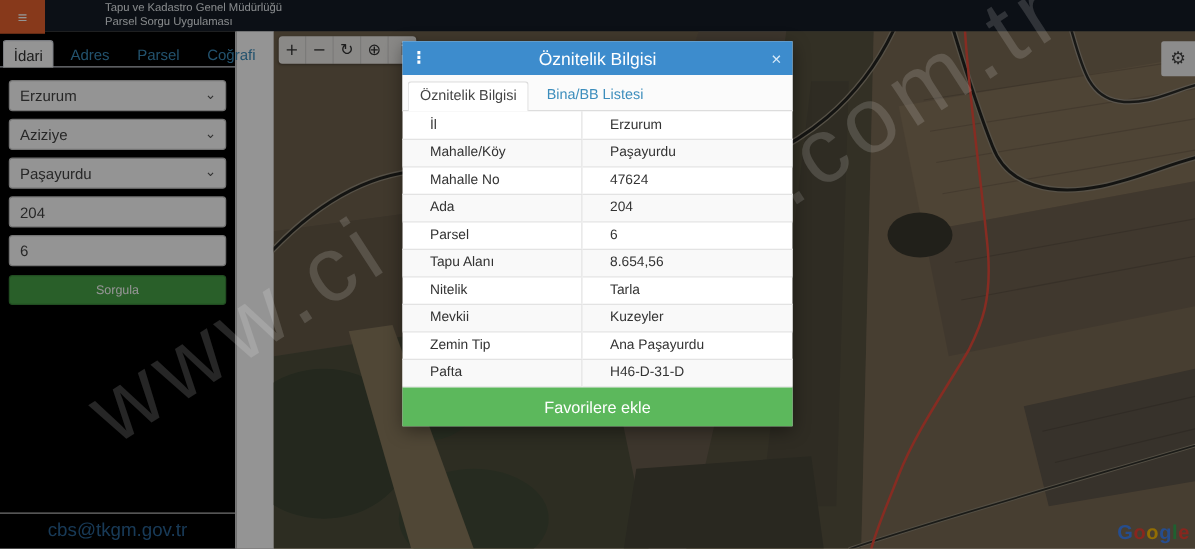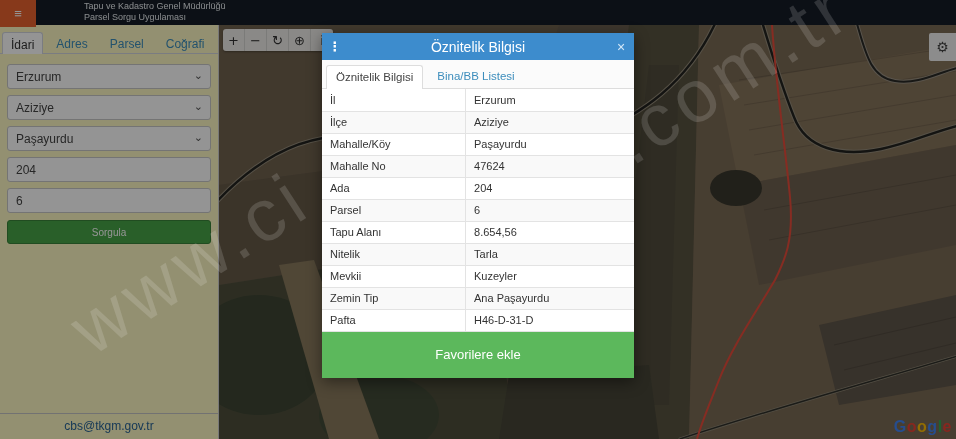--- a/index.html
+++ b/index.html
@@ -6,31 +6,31 @@
   html,body { background:#222; }
   body { font-family:"Liberation Sans", sans-serif; }
   .stage { position:relative; width:956px; height:439px; overflow:hidden; background:#fff; }
 
   
   .topbar { position:absolute; left:0; top:0; width:956px; height:25px; background:#151d26; z-index:3; }
   .topbar .titles { position:absolute; left:44px; top:1px; color:#e9edf1; font-size:9px; line-height:11px; white-space:nowrap;margin-left:40px; }
   .hamburger { position:absolute; left:0; top:0; width:36px; height:27px; background:#e8632f; border:none; color:#fff; z-index:4; cursor:pointer; font-size:13px; line-height:27px; text-align:center; }
 
   
-  .sidebar { position:absolute; left:0; top:25px; width:219px; height:414px; background:#fef9c3; border-right:1px solid #cfcfcf; z-index:2; }
+  .sidebar { position:absolute; left:0; top:25px; width:189px; height:414px; background:#000000; border-right:1px solid #cfcfcf; z-index:2; }
   .side-tabs { display:flex; gap:4px; padding:6px 2px 0 2px; border-bottom:1px solid #d2d6de; height:29px; }
   .side-tab { font-size:12px; padding:5px 8px 6px 8px; color:#3c8dbc; cursor:pointer; border:1px solid transparent; border-bottom:none; border-radius:3px 3px 0 0; white-space:nowrap; }
   .side-tab.active { background:#fff; color:#333; border-color:#d2d6de; position:relative; top:1px; }
   .side-controls { padding:10px 7px 0 7px; }
   .ctl { width:100%; height:25px; margin-bottom:6px; background:#fff; border:1px solid #c8c8c8; border-radius:3px; font-size:12px; color:#444; display:flex; align-items:center; padding:0 8px; position:relative; }
   .ctl.select { cursor:pointer; }
   .ctl .chev { position:absolute; right:7px; top:4px; color:#555; font-size:11px; }
   input.ctl { display:block; line-height:23px; font-family:"Liberation Sans",sans-serif; }
   .query-btn { width:100%; height:24px; margin-top:1px; background:#47a447; border:1px solid #398439; border-radius:3px; color:#fff; font-size:10px; cursor:pointer; }
-  .side-footer { position:absolute; left:0; bottom:0; width:100%; border-top:1px solid #c4c4c4; padding:5px 0 6px 0; text-align:center; font-size:12px; color:#2a6496; }
+  .side-footer { position:absolute; left:0; bottom:0; width:100%; border-top:1px solid #c4c4c4; padding:5px 0 6px 0; text-align:center; font-size:15px; color:#2a6496; }
 
   
   .map { position:absolute; left:219px; top:25px; width:737px; height:414px; background:#6a5e4e; z-index:1; }
   .map svg { display:block; width:737px; height:414px; }
   .map-toolbar { position:absolute; left:4px; top:4px; display:flex; background:rgba(255,255,255,0.88); border-radius:3px; box-shadow:0 1px 2px rgba(0,0,0,.3); z-index:2; }
   .map-toolbar button { width:22px; height:22px; border:none; background:transparent; border-right:1px solid rgba(0,0,0,.10); color:#333; font-size:13px; cursor:pointer; font-family:"DejaVu Sans","Liberation Sans",sans-serif; }
   .map-toolbar button:last-child { border-right:none; }
   .gear-btn { position:absolute; right:0; top:8px; width:27px; height:28px; background:#f2f2f2; border:none; border-radius:2px 0 0 2px; color:#444; font-size:14px; cursor:pointer; z-index:2; font-family:"DejaVu Sans","Liberation Sans",sans-serif; }
   .google-logo { position:absolute; right:4px; bottom:3px; font-size:16px; font-weight:bold; letter-spacing:0.5px; z-index:2; }
 
@@ -44,23 +44,23 @@
   .modal { position:absolute; left:322px; top:33px; width:312px; background:#fff; z-index:20; box-shadow:0 4px 14px rgba(0,0,0,.45); }
   .modal-header { height:27px; background:#3d8ccd; color:#fff; display:flex; align-items:center; }
   .modal-kebab { width:26px; text-align:center; font-size:13px; font-weight:bold; cursor:pointer; font-family:"DejaVu Sans","Liberation Sans",sans-serif; }
   .modal-title { flex:1; text-align:center; font-size:14px; }
   .modal-close { width:26px; text-align:center; font-size:14px; color:#d6e9f8; cursor:pointer; }
   .modal-tabs { display:flex; gap:4px; padding:4px 4px 0 4px; border-bottom:1px solid #ddd; background:#fbfbfb; height:29px; }
   .modal-tab { font-size:11.5px; padding:5px 9px; border:1px solid transparent; border-bottom:none; border-radius:3px 3px 0 0; color:#3c8dbc; cursor:pointer; white-space:nowrap; }
   .modal-tab.active { background:#fff; color:#444; border-color:#ddd; position:relative; top:1px; }
   .attr-table { width:100%; border-collapse:collapse; }
   .attr-table tr:nth-child(even) td { background:#f9f9f9; }
-  .attr-table td { height:22px; font-size:11px; color:#333; padding:0 8px; border-bottom:1px solid #e3e3e3; }
+  .attr-table td { height:22px; font-size:11px; color:#333; padding:0 22px; border-bottom:1px solid #e3e3e3; }
   .attr-table td.val { border-left:1px solid #e3e3e3; width:54%; }
-  .fav-btn { display:block; width:100%; height:46px; background:#5cb85c; border:none; color:#fff; font-size:13px; cursor:pointer; }
+  .fav-btn { display:block; width:100%; height:31px; background:#5cb85c; border:none; color:#fff; font-size:13px; cursor:pointer; }
 </style>
 </head>
 <body>
 
 <div class="stage">
 
   <div class="topbar">
     <div class="titles">
       <div>Tapu ve Kadastro Genel Müdürlüğü</div>
       <div>Parsel Sorgu Uygulaması</div>
@@ -171,24 +171,20 @@
       <div class="modal-tab active">Öznitelik Bilgisi</div>
       <div class="modal-tab">Bina/BB Listesi</div>
     </div>
     <table class="attr-table">
       <tbody>
         <tr>
             <td>İl</td>
             <td class="val">Erzurum</td>
           </tr>
         <tr>
-            <td>İlçe</td>
-            <td class="val">Aziziye</td>
-          </tr>
-        <tr>
             <td>Mahalle/Köy</td>
             <td class="val">Paşayurdu</td>
           </tr>
         <tr>
             <td>Mahalle No</td>
             <td class="val">47624</td>
           </tr>
         <tr>
             <td>Ada</td>
             <td class="val">204</td>

